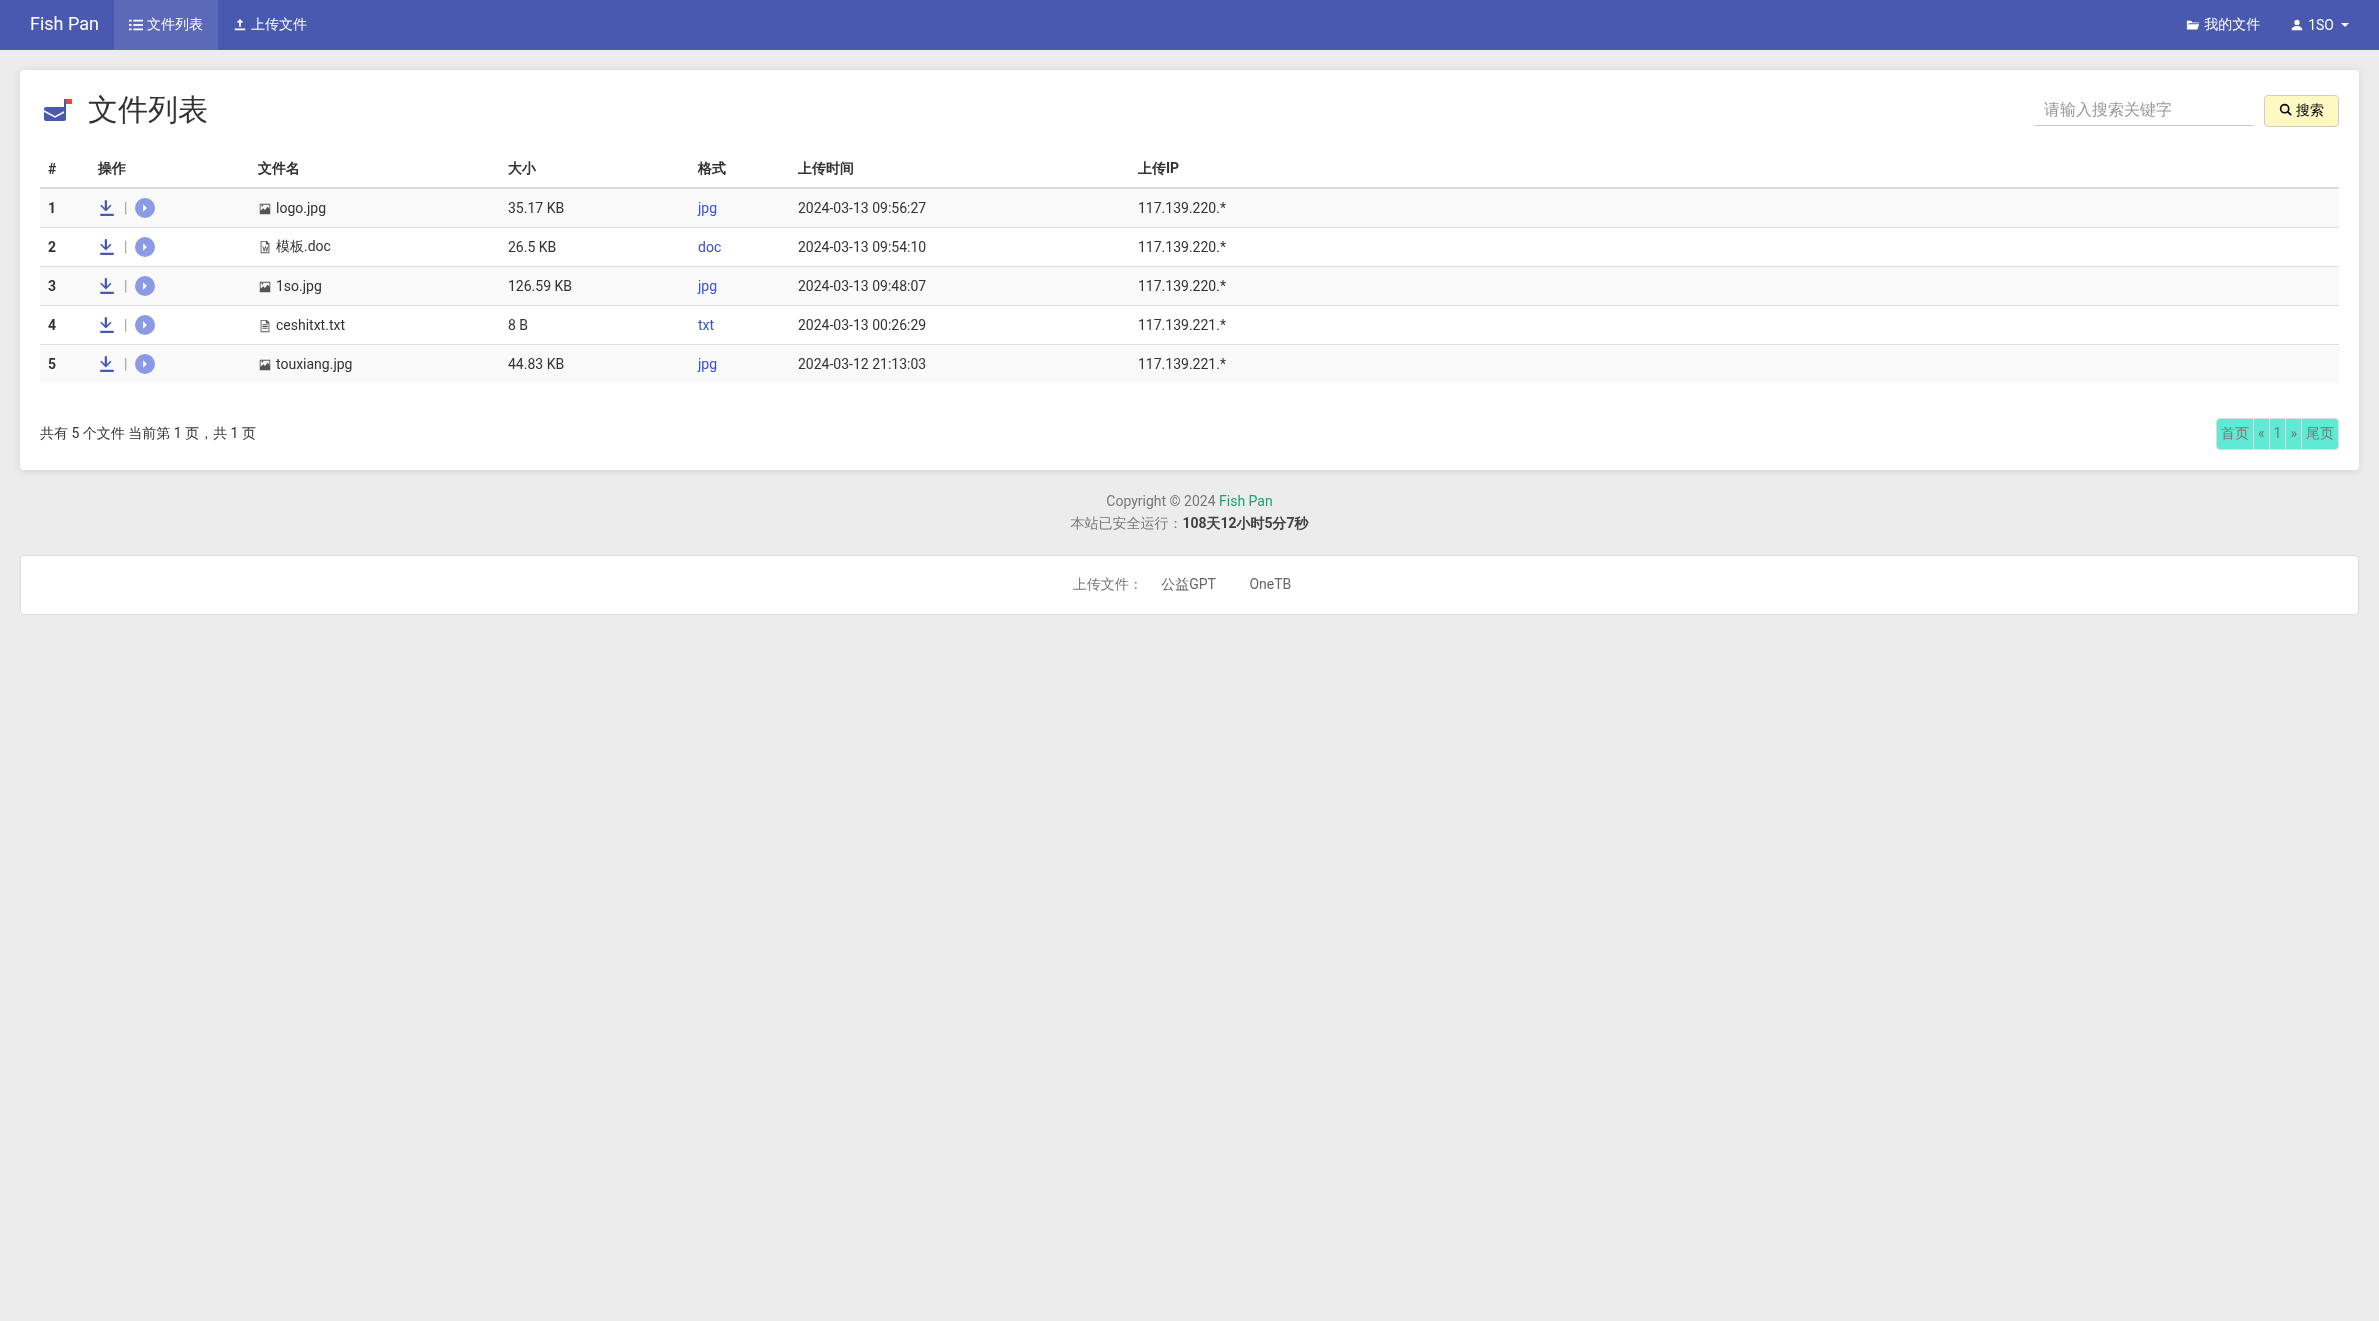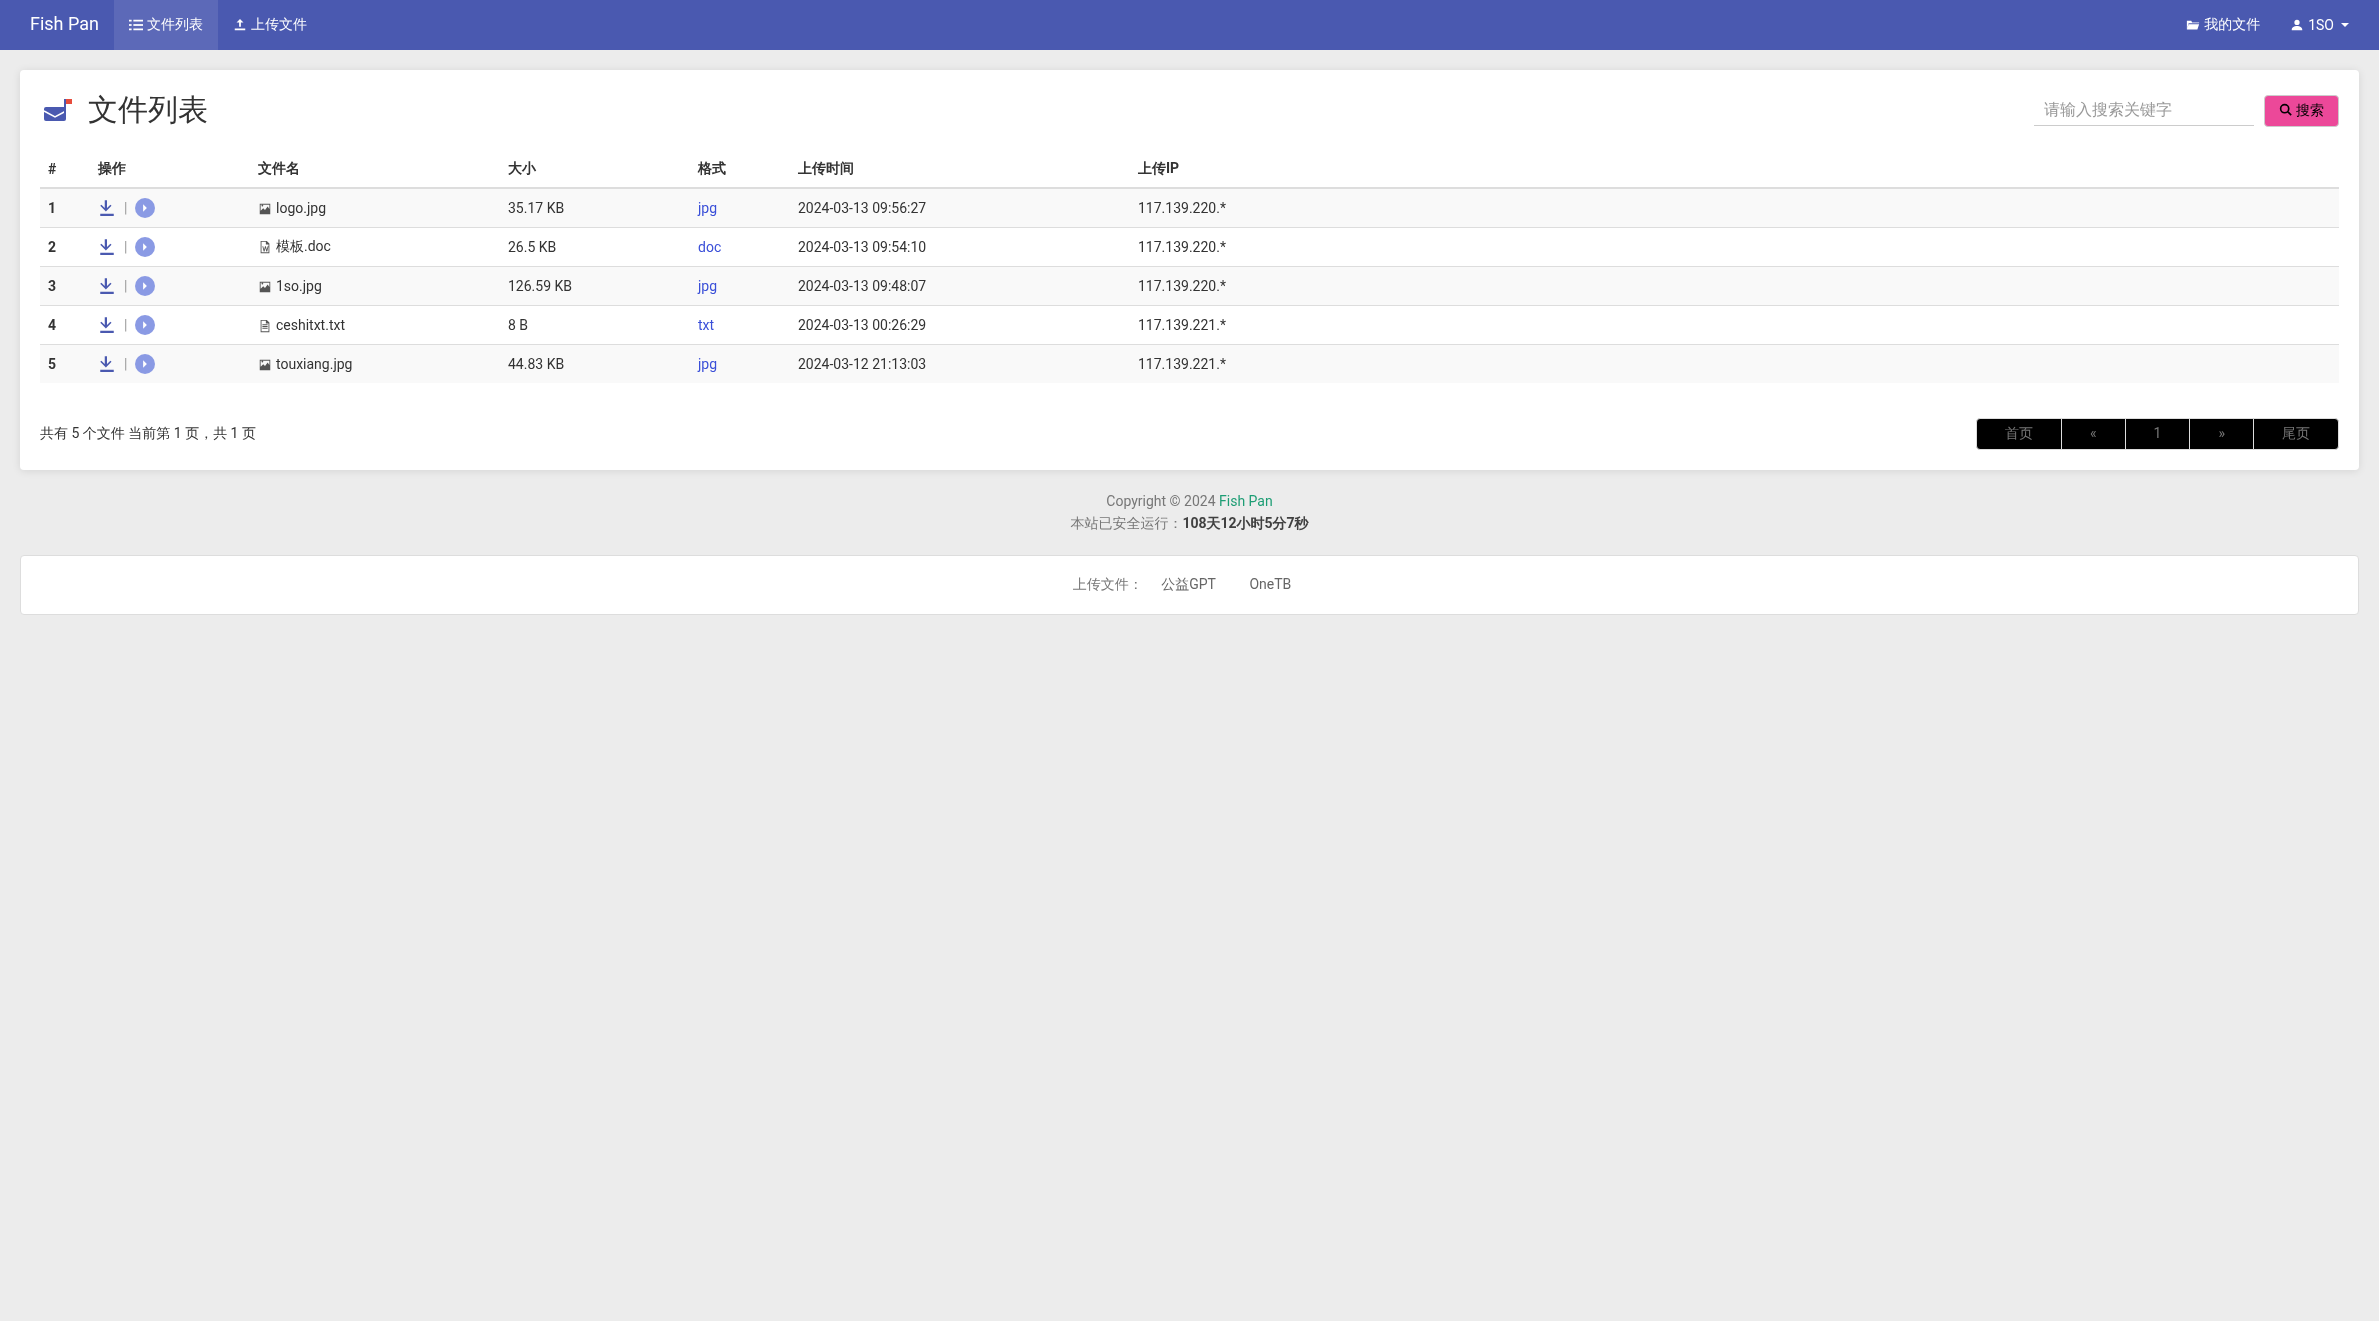--- a/index.html
+++ b/index.html
@@ -81,21 +81,21 @@
   border: none;
   border-bottom: 1px solid #ccc;
   font-size: 16px;
   outline: none;
   background: transparent;
 }
 .search-input::placeholder { color: #999; }
 .search-btn {
   margin-left: 10px;
   padding: 6px 14px;
-  background: #ec4899;
+  background: #fef9c3;
   border: 1px solid #ccc;
   border-radius: 4px;
   cursor: pointer;
   font-size: 14px;
   display: inline-flex;
   align-items: center;
   gap: 4px;
 }
 
 
@@ -144,25 +144,25 @@
   align-items: center;
   margin-top: 35px;
 }
 .table-footer .spacer { flex: 1; }
 .pagination {
   display: flex;
   gap: 0;
 }
 .pagination .pg {
   border: 1px solid #ddd;
-  padding: 6px 28px;
+  padding: 6px 4px;
   font-size: 14px;
   color: #777;
   cursor: pointer;
-  background: #000000;
+  background: #5eead4;
   margin-left: -1px;
 }
 .pagination .pg:first-child { border-radius: 4px 0 0 4px; margin-left: 0; }
 .pagination .pg:last-child { border-radius: 0 4px 4px 0; text-align: right; }
 
 
 .copyright {
   text-align: center;
   color: #777;
   margin: 15px 0;

